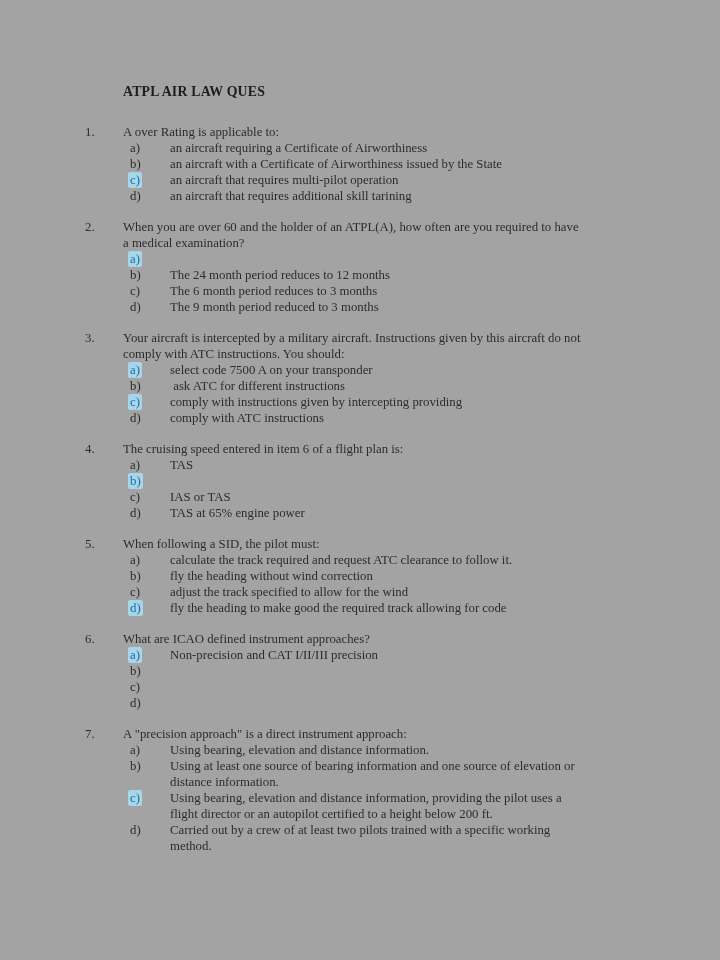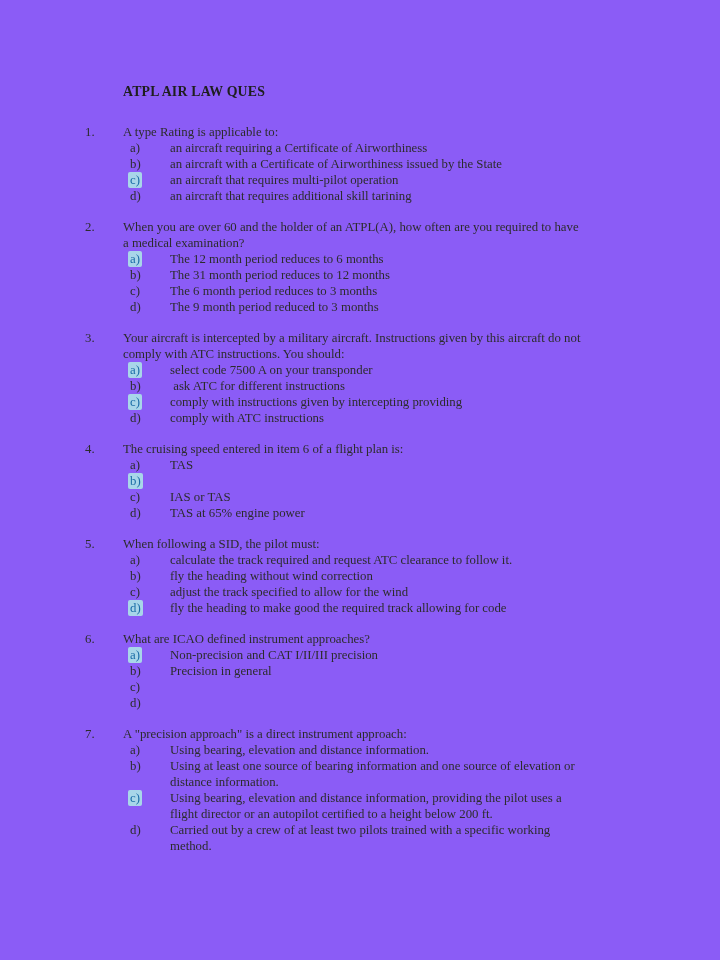--- a/index.html
+++ b/index.html
@@ -14,21 +14,21 @@
   }
   .page {
     box-sizing: border-box;
     width: 720px;
     height: 960px;
     padding: 84px 78px 0 85px;
     font-family: "Liberation Serif", "DejaVu Serif", serif;
     font-size: 12.8px;
     line-height: 16px;
     color: var(--ink, #2c2c2c);
-    background: #8b5cf6;
+    background: #a3a3a3;
   }
   .doc-title {
     font-weight: bold;
     font-size: 13.8px;
     letter-spacing: 0.2px;
     margin-left: 38px;
     margin-bottom: 24px;
     color: #1e1e1e;
   }
   .question {
@@ -70,21 +70,21 @@
 </style>
 </head>
 <body>
 
 <div class="page">
   <div class="doc-title">ATPL AIR LAW QUES</div>
   <div id="questions">
   <div class="question">
     <div class="q-row">
       <span class="q-num">1.</span>
-      <span class="q-text">A type Rating is applicable to:</span>
+      <span class="q-text">A over Rating is applicable to:</span>
     </div>
     <div class="options">
   <div class="option-row">
     <span class="opt-letter-cell"><span class="letter-chip">a)</span></span>
     <span class="opt-text">an aircraft requiring a Certificate of Airworthiness</span>
   </div>
 
   <div class="option-row">
     <span class="opt-letter-cell"><span class="letter-chip">b)</span></span>
     <span class="opt-text">an aircraft with a Certificate of Airworthiness issued by the State</span>
@@ -104,26 +104,25 @@
 
   <div class="question">
     <div class="q-row">
       <span class="q-num">2.</span>
       <span class="q-text">When you are over 60 and the holder of an ATPL(A), how often are you required to have
 a medical examination?</span>
     </div>
     <div class="options">
   <div class="option-row">
     <span class="opt-letter-cell"><span class="letter-chip hl">a)</span></span>
-    <span class="opt-text">The 12 month period reduces to 6 months</span>
-  </div>
-
-  <div class="option-row">
-    <span class="opt-letter-cell"><span class="letter-chip">b)</span></span>
-    <span class="opt-text">The 31 month period reduces to 12 months</span>
+  </div>
+
+  <div class="option-row">
+    <span class="opt-letter-cell"><span class="letter-chip">b)</span></span>
+    <span class="opt-text">The 24 month period reduces to 12 months</span>
   </div>
 
   <div class="option-row">
     <span class="opt-letter-cell"><span class="letter-chip">c)</span></span>
     <span class="opt-text">The 6 month period reduces to 3 months</span>
   </div>
 
   <div class="option-row">
     <span class="opt-letter-cell"><span class="letter-chip">d)</span></span>
     <span class="opt-text">The 9 month period reduced to 3 months</span>
@@ -221,21 +220,20 @@
       <span class="q-text">What are ICAO defined instrument approaches?</span>
     </div>
     <div class="options">
   <div class="option-row">
     <span class="opt-letter-cell"><span class="letter-chip hl">a)</span></span>
     <span class="opt-text">Non-precision and CAT I/II/III precision</span>
   </div>
 
   <div class="option-row">
     <span class="opt-letter-cell"><span class="letter-chip">b)</span></span>
-    <span class="opt-text">Precision in general</span>
   </div>
 
   <div class="option-row">
     <span class="opt-letter-cell"><span class="letter-chip">c)</span></span>
   </div>
 
   <div class="option-row">
     <span class="opt-letter-cell"><span class="letter-chip">d)</span></span>
   </div>
 </div>

